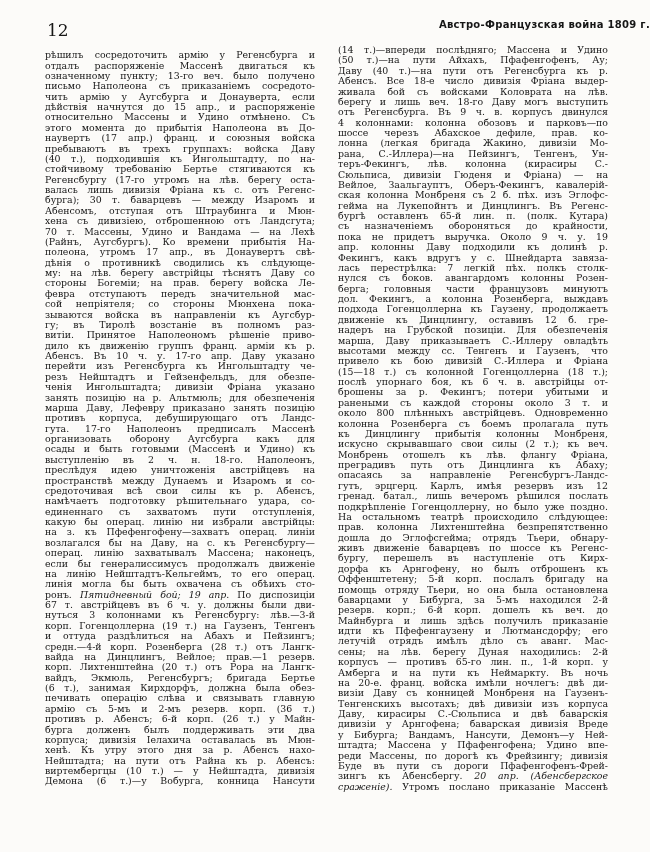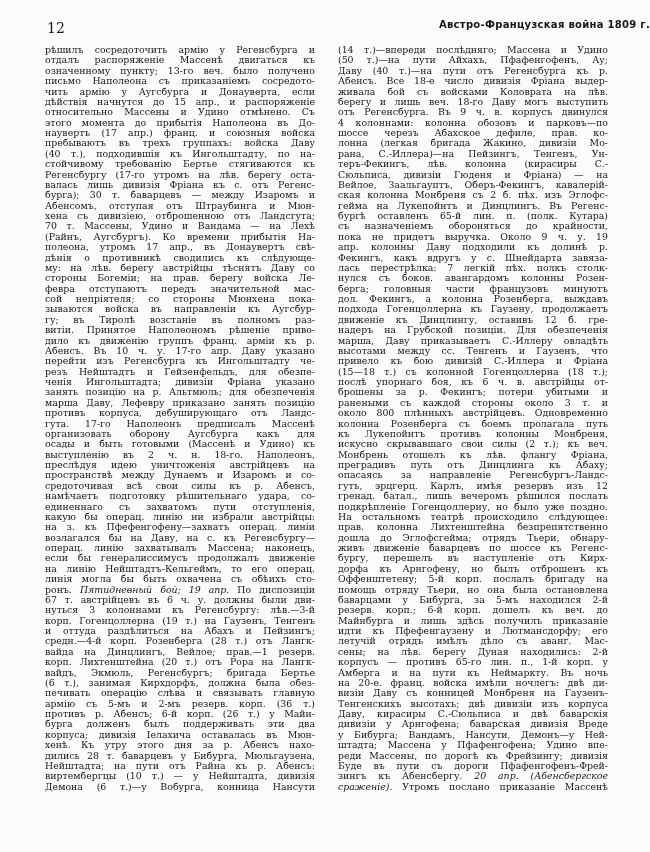--- a/index.html
+++ b/index.html
@@ -11,21 +11,21 @@
   .page {
     position: relative;
     width: 650px; height: 852px;
     background: #fcfbf9;
     color: #161616;
     overflow: hidden;
   }
   .page-number {
     position: absolute;
     left: 47px; top: 20px;
-    font-size: 14px;
+    font-size: 17px;
     font-family: "DejaVu Serif", serif;
   }
   .page-title {
     position: absolute;
     left: 0; right: 0; top: 19px;
     margin: 0;
     text-align: right;
     font-family: "DejaVu Sans", sans-serif;
     font-weight: 700;
     font-size: 10px;
@@ -122,21 +122,20 @@
         <div class="line">вайда на Динцлингъ, Вейлое; прав.—1 резерв.</div>
         <div class="line">корп. Лихтенштейна (20 т.) отъ Рора на Лангк-</div>
         <div class="line">вайдъ, Экмюль, Регенсбургъ; бригада Бертье</div>
         <div class="line">(6 т.), занимая Кирхдорфъ, должна была обез-</div>
         <div class="line">печивать операцію слѣва и связывать главную</div>
         <div class="line">армію съ 5-мъ и 2-мъ резерв. корп. (36 т.)</div>
         <div class="line">противъ р. Абенсъ; 6-й корп. (26 т.) у Майн-</div>
         <div class="line">бурга долженъ былъ поддерживать эти два</div>
         <div class="line">корпуса; дивизія Іелахича оставалась въ Мюн-</div>
         <div class="line">хенѣ. Къ утру этого дня за р. Абенсъ нахо-</div>
-        <div class="line">дились 28 т. баварцевъ у Бибурга, Мюльгаузена,</div>
         <div class="line">Нейштадта; на пути отъ Райна къ р. Абенсъ:</div>
         <div class="line">виртембергцы (10 т.) — у Нейштадта, дивизія</div>
         <div class="line">Демона (6 т.)—у Вобурга, конница Нансути</div>
       </div>
     <div class="col">
         <div class="line">(14 т.)—впереди послѣдняго; Массена и Удино</div>
         <div class="line">(50 т.)—на пути Айхахъ, Пфафенгофенъ, Ау;</div>
         <div class="line">Даву (40 т.)—на пути отъ Регенсбурга къ р.</div>
         <div class="line">Абенсъ. Все 18-е число дивизія Фріана выдер-</div>
         <div class="line">живала бой съ войсками Коловрата на лѣв.</div>
@@ -165,21 +164,21 @@
         <div class="line">надеръ на Грубской позиціи. Для обезпеченія</div>
         <div class="line">марша, Даву приказываетъ С.-Иллеру овладѣть</div>
         <div class="line">высотами между сс. Тенгенъ и Гаузенъ, что</div>
         <div class="line">привело къ бою дивизій С.-Иллера и Фріана</div>
         <div class="line">(15—18 т.) съ колонной Гогенцоллерна (18 т.);</div>
         <div class="line">послѣ упорнаго боя, къ 6 ч. в. австрійцы от-</div>
         <div class="line">брошены за р. Фекингъ; потери убитыми и</div>
         <div class="line">ранеными съ каждой стороны около 3 т. и</div>
         <div class="line">около 800 плѣнныхъ австрійцевъ. Одновременно</div>
         <div class="line">колонна Розенберга съ боемъ пролагала путь</div>
-        <div class="line">къ Лукепойнтъ противъ колонны Монбреня,</div>
+        <div class="line">къ Динцлингу прибытія колонны Монбреня,</div>
         <div class="line">искусно скрывавшаго свои силы (2 т.); къ веч.</div>
         <div class="line">Монбрень отошелъ къ лѣв. флангу Фріана,</div>
         <div class="line">преградивъ путь отъ Динцлинга къ Абаху;</div>
         <div class="line">опасаясь за направленіе Регенсбургъ-Ландс-</div>
         <div class="line">гутъ, эрцгерц. Карлъ, имѣя резервъ изъ 12</div>
         <div class="line">гренад. батал., лишь вечеромъ рѣшился послать</div>
         <div class="line">подкрѣпленіе Гогенцоллерну, но было уже поздно.</div>
         <div class="line">На остальномъ театрѣ происходило слѣдующее:</div>
         <div class="line">прав. колонна Лихтенштейна безпрепятственно</div>
         <div class="line">дошла до Эглофсгейма; отрядъ Тьери, обнару-</div>

